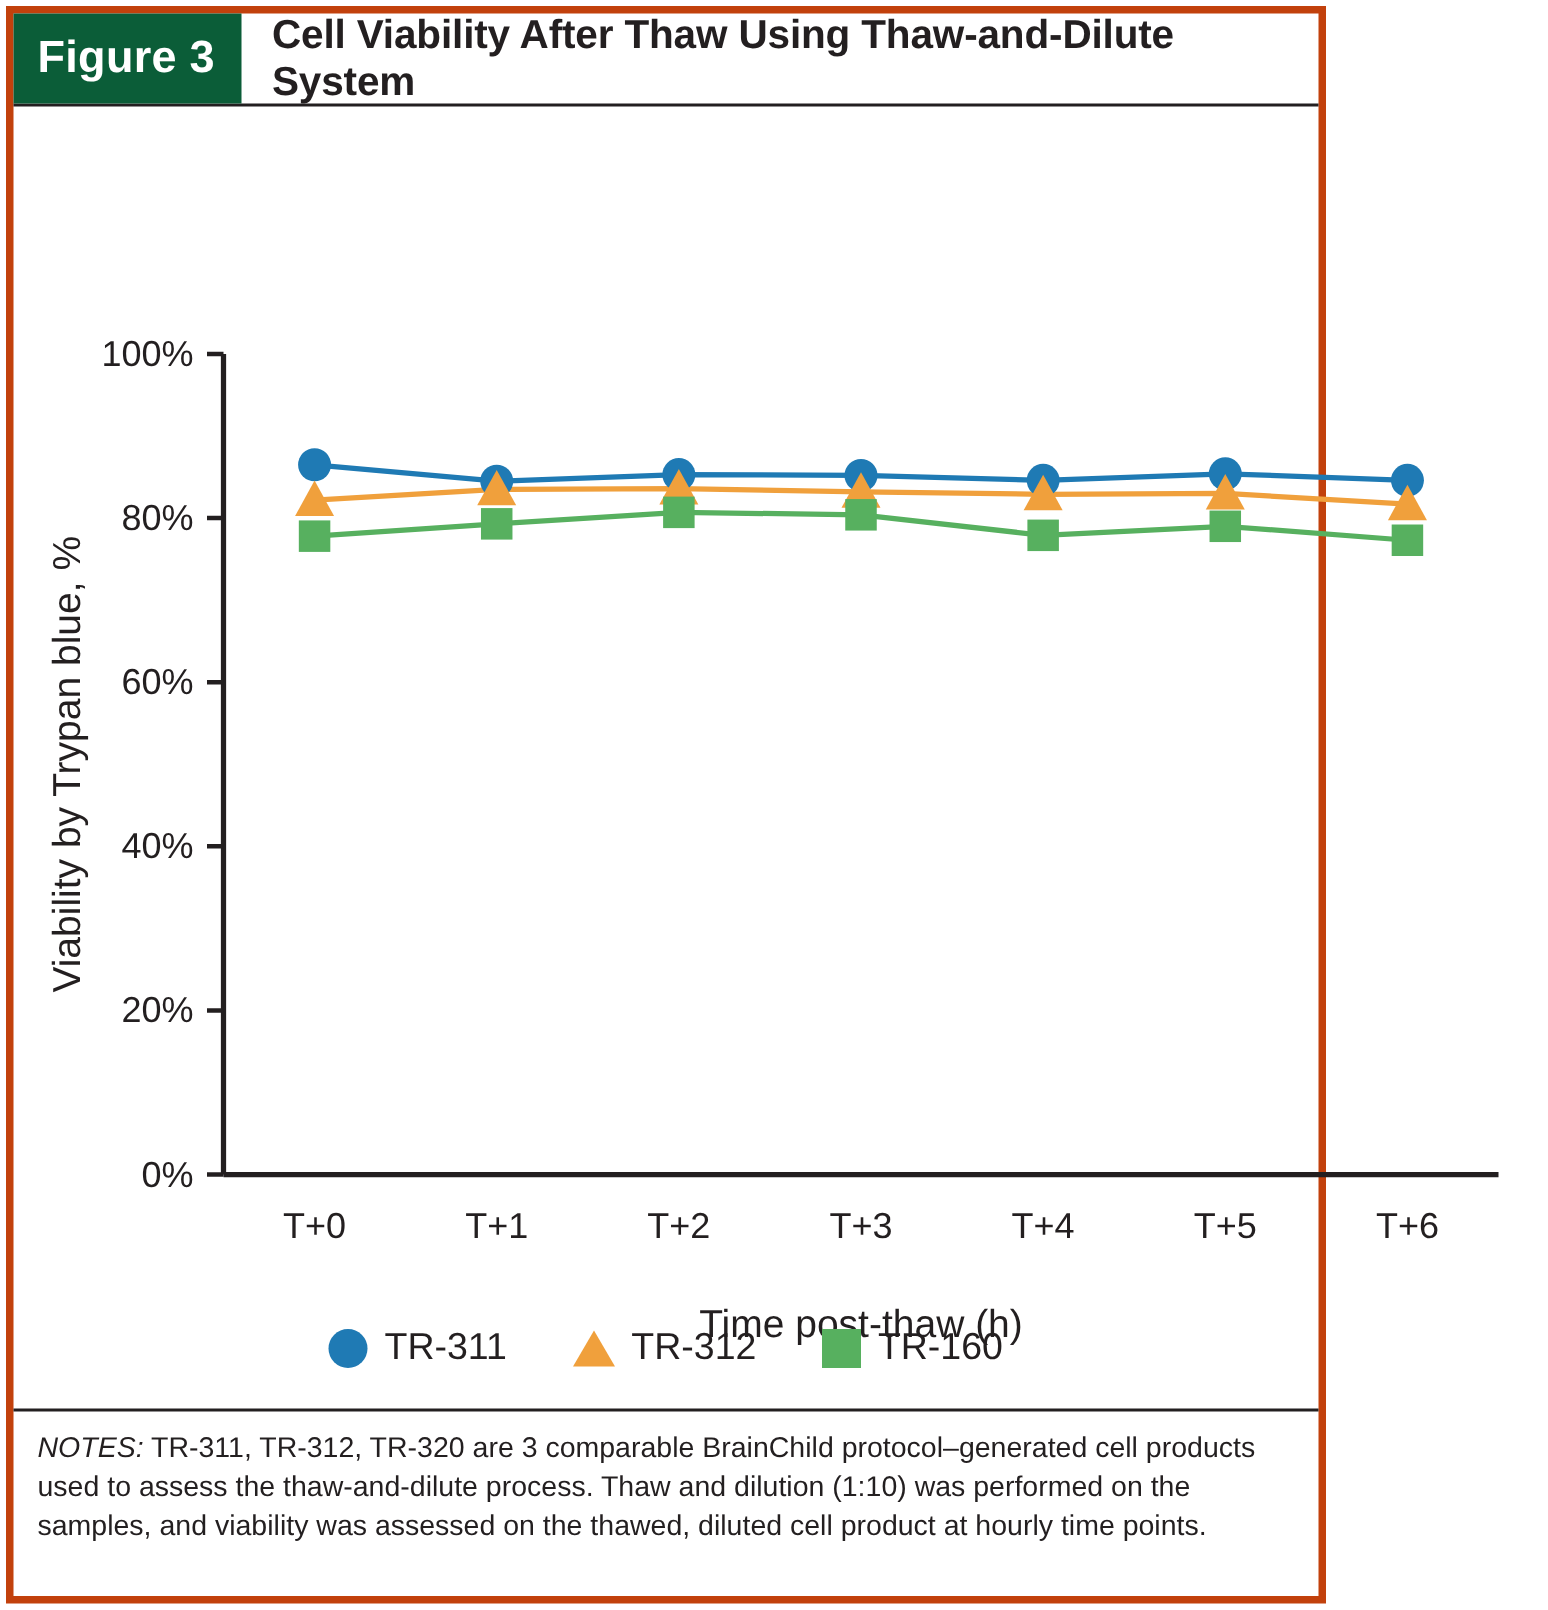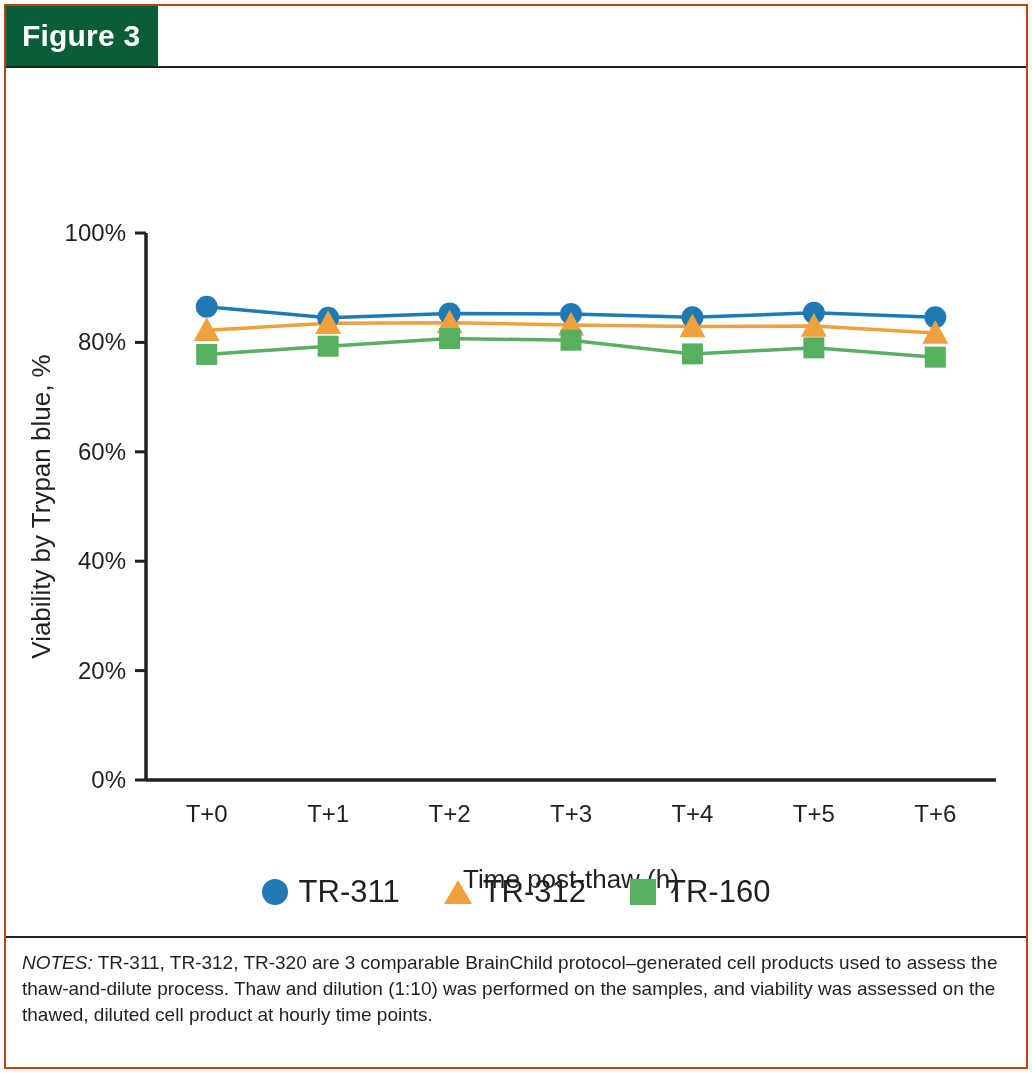--- a/index.html
+++ b/index.html
@@ -16,24 +16,24 @@
     width: 1032px;
     height: 1073px;
     box-sizing: border-box;
     background: #ffffff;
     overflow: hidden;
   }
   .figure-frame {
     position: absolute;
     left: 4px;
     top: 4px;
-    width: 1024px;
+    width: 880px;
     height: 1065px;
     box-sizing: border-box;
-    border: 2px solid #c2410c;
+    border: 5px solid #c2410c;
     background: #ffffff;
   }
   
   .fig-header {
     position: relative;
     height: 62px;
     box-sizing: border-box;
     border-bottom: 2px solid #231f20;
     display: flex;
     align-items: stretch;
@@ -91,21 +91,21 @@
     width: 100%;
     display: flex;
     justify-content: center;
     align-items: center;
     gap: 44px;
   }
   .legend-item {
     display: flex;
     align-items: center;
     gap: 11px;
-    font-size: 31px;
+    font-size: 25px;
     color: #231f20;
   }
   .legend-mark {
     width: 26px;
     height: 26px;
     display: inline-block;
   }
   .mk-circle { border-radius: 50%; }
   .mk-tri {
     width: 0;
@@ -130,20 +130,21 @@
   }
 </style>
 </head>
 <body>
 
 <div id="page">
   <div class="figure-frame">
 
     <div class="fig-header">
       <div class="fig-badge">Figure 3</div>
+      <div class="fig-title">Cell Viability After Thaw Using Thaw-and-Dilute System</div>
     </div>
 
     <div class="chart-area">
 
       <div class="plot-wrap">
         <svg class="plot" id="plot-svg" width="1020" height="868" viewBox="0 0 1020 868">
             <line x1="140" y1="165" x2="140" y2="712" stroke="#231f20" stroke-width="3.5"></line>
             <line x1="140" y1="712" x2="990" y2="712" stroke="#231f20" stroke-width="3.5"></line>
             <line x1="129" y1="712" x2="140" y2="712" stroke="#231f20" stroke-width="3"></line>
             <text x="120" y="720" text-anchor="end" fill="#231f20" font-family="&quot;Liberation Sans&quot;, sans-serif" font-size="24">0%</text>

